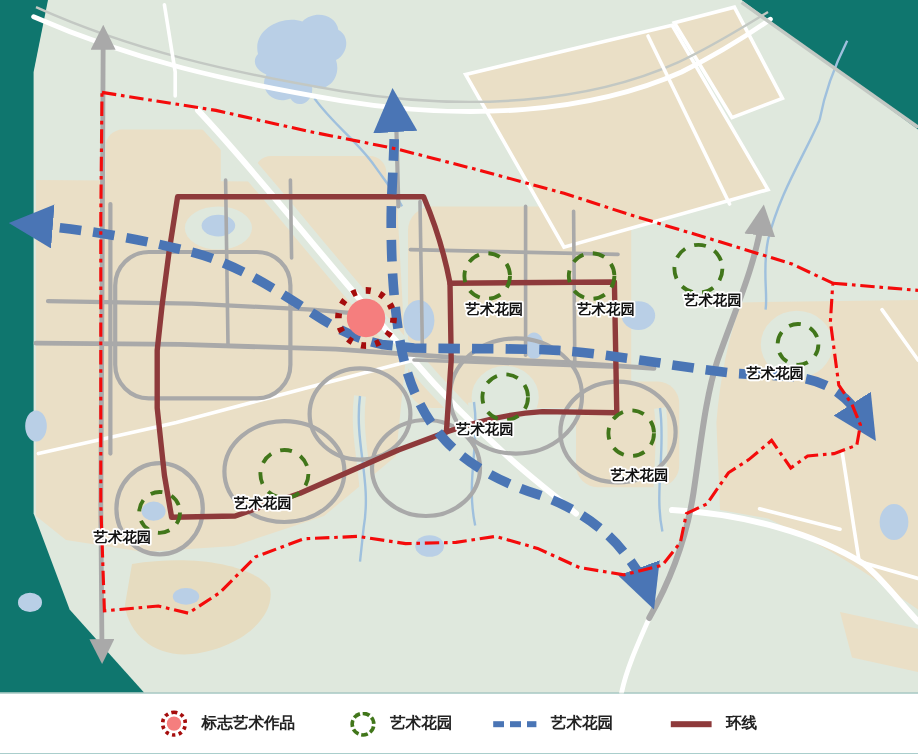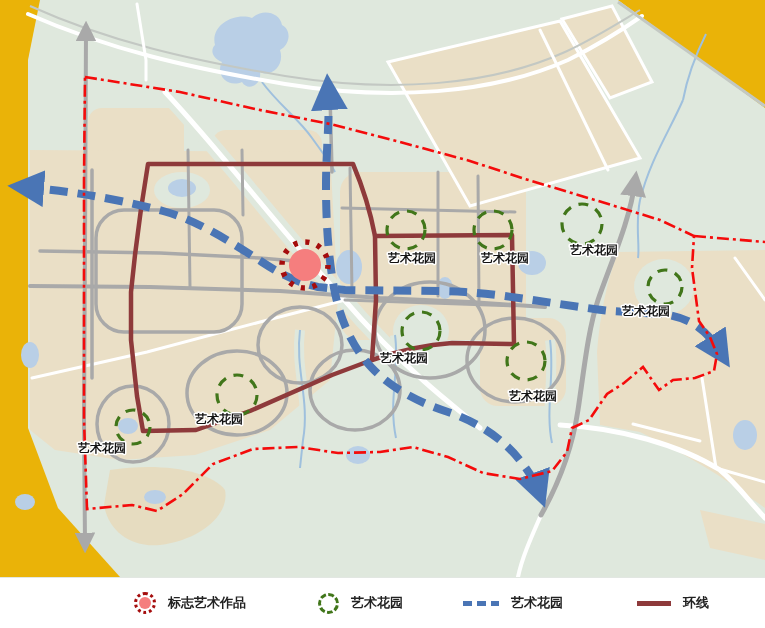--- a/index.html
+++ b/index.html
@@ -1,16 +1,16 @@
 <!DOCTYPE html>
 <html style="--land: #dfe8dd; --parcel: #eadfc6; --parcel_muted: #e6dcc0; --water: #b9cfe6; --river: #9fc0dd; --road_gray: #a9a9a9; --road_white: #ffffff; --corridor_blue: #4a75b5; --ring_maroon: #8e3a3b; --boundary_red: #f40b0b; --garden_green: #41761a; --landmark_fill: #f57e7e; --landmark_ring: #a50d0d;"><head>
 <meta charset="utf-8">
 <style>
   html,body{margin:0;padding:0;background:#fff;}
-  .stage{position:relative;width:765px;height:628px;background:#eab308;overflow:hidden;
+  .stage{position:relative;width:765px;height:628px;background:#0f766e;overflow:hidden;
          font-family:"DejaVu Sans","Liberation Sans",sans-serif;}
   svg{display:block;}
   
   .land{fill:var(--land);}
   .land-patch{fill:var(--land);}
   .parcel{fill:var(--parcel);}
   .parcel-olive{fill:var(--parcel_muted);}
   .water{fill:var(--water);stroke:none;}
   .river{stroke:var(--river);stroke-width:2;fill:none;}
   .groad{stroke:var(--road_gray);fill:none;stroke-linecap:round;}
@@ -27,21 +27,21 @@
                  stroke-dasharray:10 8;}
   .landmark-ring{stroke:var(--landmark_ring);stroke-width:5.5;fill:none;
                  stroke-dasharray:4.2 7.8;}
   .landmark-core{fill:var(--landmark_fill);}
   .map-label{font-size:12px;font-weight:600;fill:#111;text-anchor:middle;
              paint-order:stroke;stroke:#ffffff;stroke-width:3px;stroke-linejoin:round;}
   .arrow-blue{fill:var(--corridor_blue);}
   .arrow-gray{fill:var(--road_gray);}
   
   .legend{position:absolute;left:0;top:578px;width:765px;height:50px;background:#fff;
-          display:flex;align-items:center;gap:26px;}
+          display:flex;align-items:center;}
   .legend-item{display:flex;align-items:center;}
   .legend-label{font-size:13px;font-weight:600;color:#222;margin-left:12px;white-space:nowrap;}
   .icon-landmark{width:22px;height:22px;border:3.5px dotted var(--landmark_ring);border-radius:50%;
                  display:flex;align-items:center;justify-content:center;box-sizing:border-box;}
   .icon-landmark .core{width:12px;height:12px;border-radius:50%;background:var(--landmark_fill);}
   .icon-garden{width:21px;height:21px;border:3px dashed var(--garden_green);border-radius:50%;box-sizing:border-box;}
   .icon-corridor{width:36px;height:5px;
     background:repeating-linear-gradient(90deg,var(--corridor_blue) 0 9px,transparent 9px 14px);}
   .icon-ring{width:34px;height:5px;background:var(--ring_maroon);}
   .map-edge{position:absolute;left:0;top:577px;width:765px;height:1px;background:#e2e7e2;}

